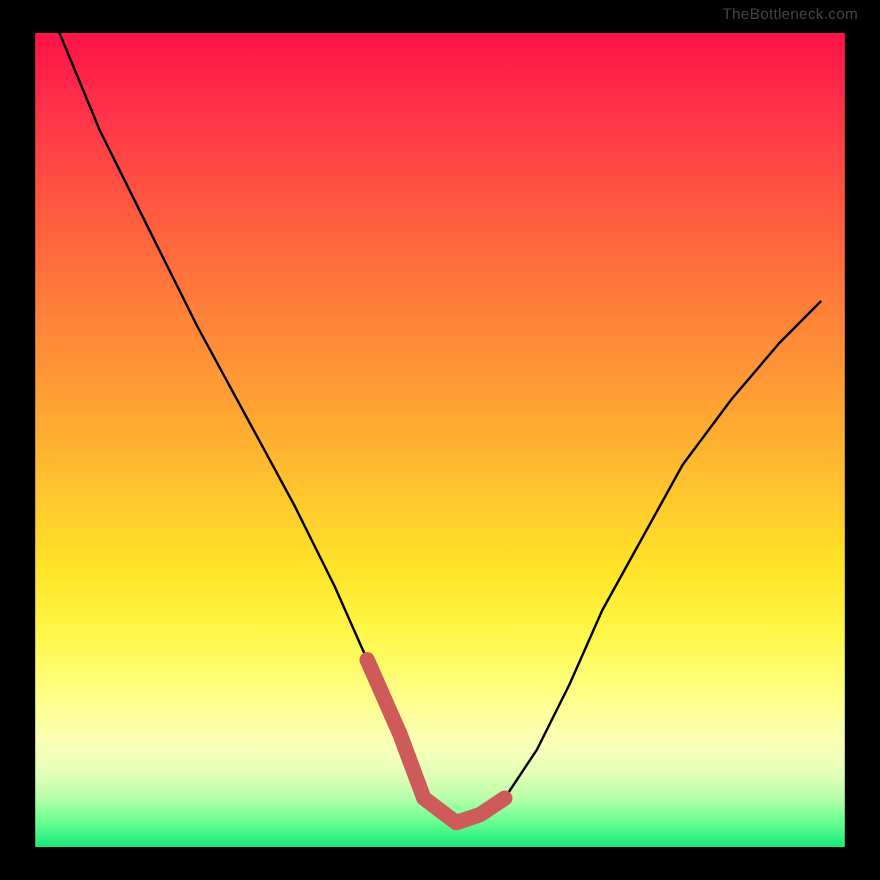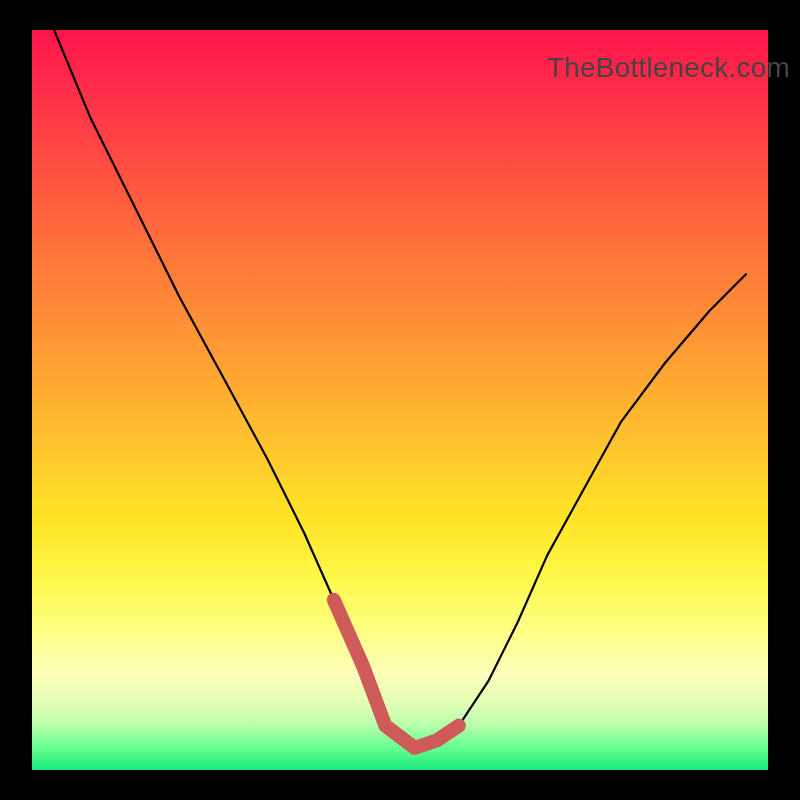--- a/index.html
+++ b/index.html
@@ -13,27 +13,26 @@
   }
   .frame {
     position: relative;
     width: 800px;
     height: 800px;
     background: #000;
   }
   .watermark {
     position: absolute;
     top: 4px;
-    right: 10px;
+    right: 20px;
     color: #444;
-    font-size: 28px;
+    font-size: 14px;
     font-weight: 500;
     letter-spacing: 0.2px;
     z-index: 4;
-    margin-top: 48px;
   }
   
   .plot {
     position: absolute;
     left: 32px;
     top: 30px;
     width: 736px;   
     height: 740px;  
     
     background: linear-gradient(

